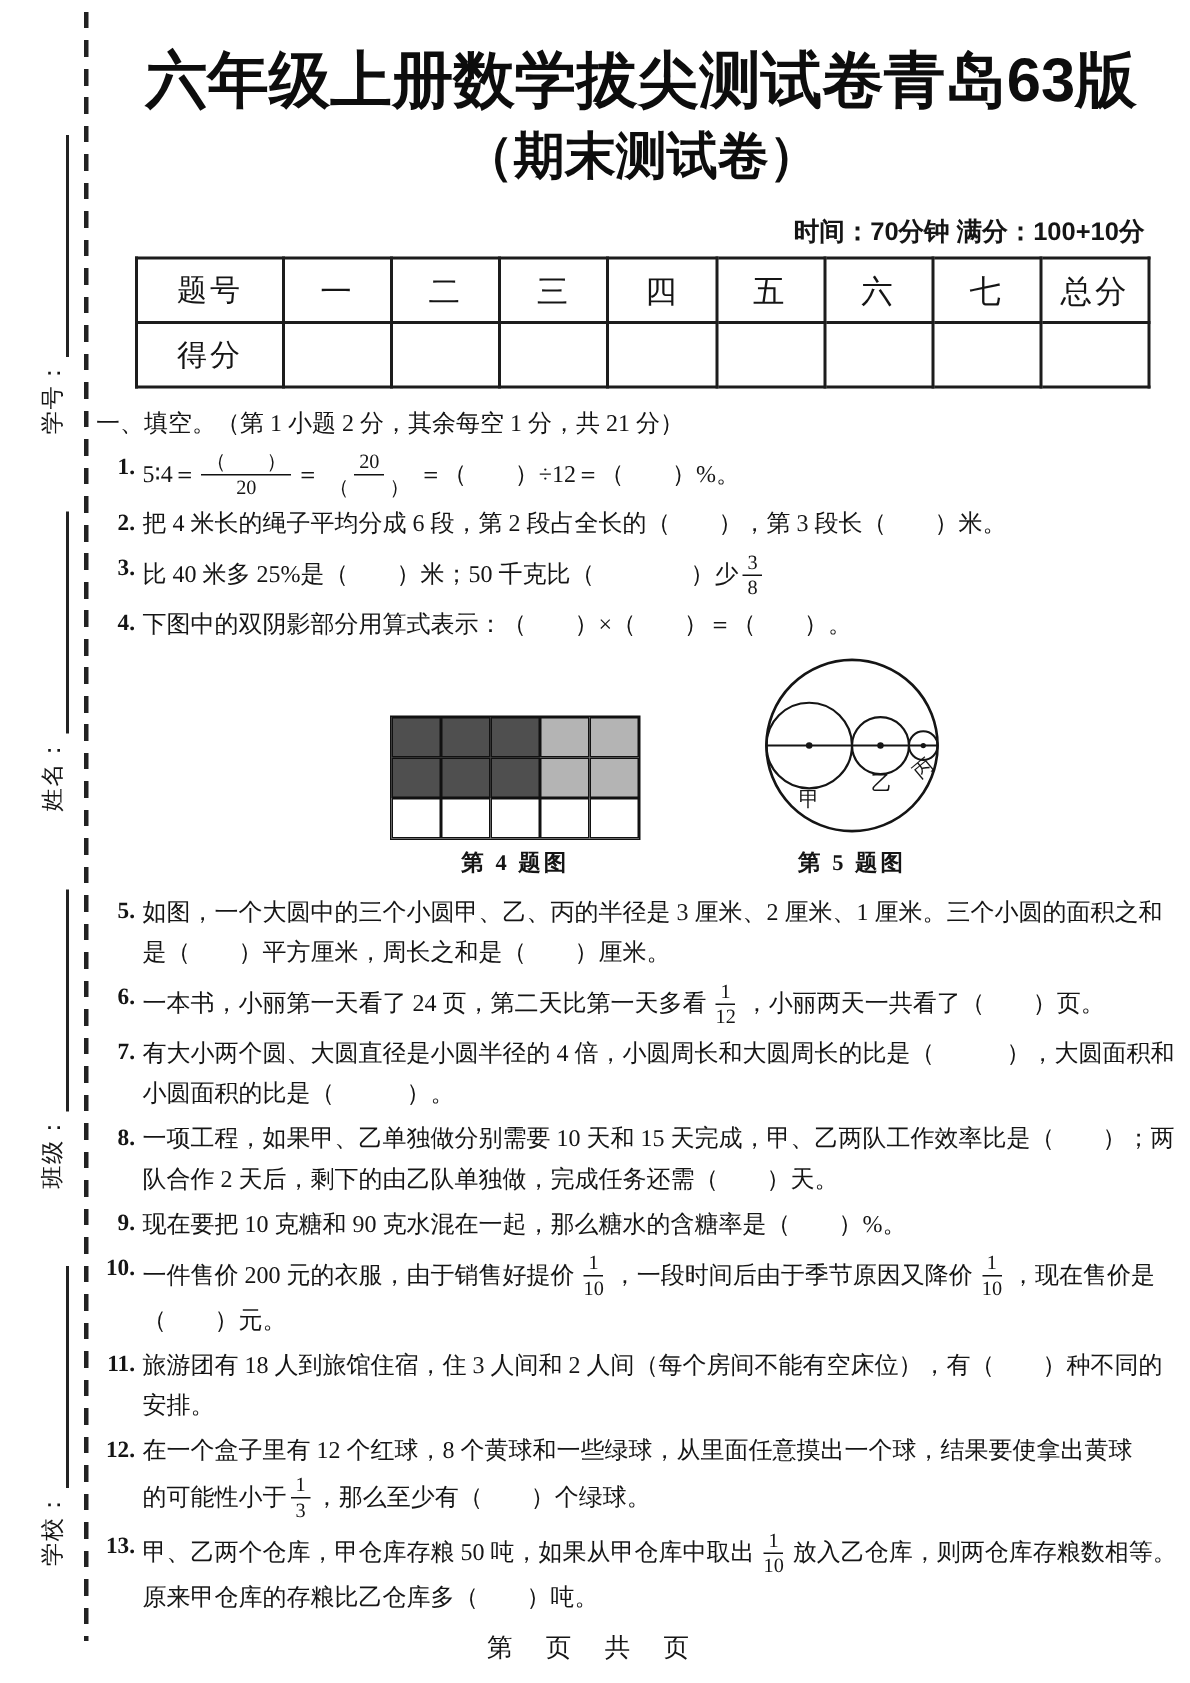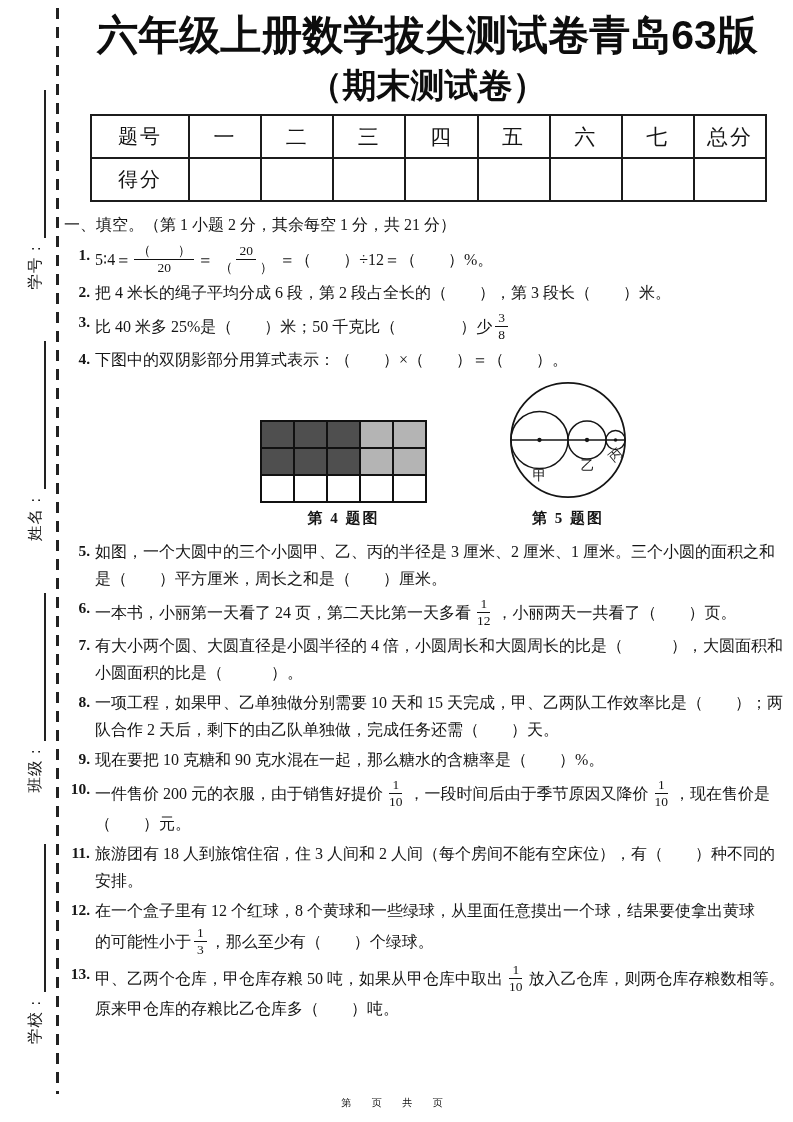--- a/index.html
+++ b/index.html
@@ -27,21 +27,21 @@
   }
   .s-field { display:inline-flex; align-items:flex-end; margin-left:52px; }
   .s-field:first-child { margin-left:34px; }
   .s-label { letter-spacing:1px; }
   .s-blank { display:inline-block; width:148px; border-bottom:2px solid #222; height:18px; margin-left:2px; }
 
   
   .main { position:absolute; left:62px; top:0; width:731px; }
 
   .page-title {
-    margin-top:8px; text-align:center;
+    margin-top:26px; text-align:center;
     font-family:"Liberation Sans","DejaVu Sans",sans-serif;
     font-weight:bold; font-size:41px; letter-spacing:0px; color:#0d0d0d;
   }
   .page-subtitle {
     text-align:center;
     font-family:"Liberation Sans","DejaVu Sans",sans-serif;
     font-weight:bold; font-size:34px; color:#0d0d0d;
   }
   .exam-info {
     margin-top:16px; text-align:right; padding-right:30px;
@@ -81,21 +81,21 @@
   .fig4-grid {
     display:grid; grid-template-columns:repeat(5,33px); grid-auto-rows:27px;
     border:1.8px solid #111;
   }
   .g-cell { border:1.7px solid #111; }
   .fig-caption { margin-top:6px; font-size:15px; font-weight:bold; letter-spacing:2px; }
 
   
   .page-footer {
     position:absolute; bottom:12px; left:0; width:100%;
-    text-align:center; font-size:10px; letter-spacing:9px;
+    text-align:center; font-size:17px; letter-spacing:9px;
   }
 </style>
 </head>
 <body>
 
 <div class="page">
 
   <div class="dashed-divider"></div>
   <div class="sidebar-rotated">
       <span class="s-field">
@@ -113,20 +113,21 @@
       <span class="s-field">
         <span class="s-label">学号：</span>
         <span class="s-blank"></span>
       </span>
     </div>
 
   <div class="main">
 
     <div class="page-title">六年级上册数学拔尖测试卷青岛63版</div>
     <div class="page-subtitle">（期末测试卷）</div>
+    <div class="exam-info">时间：70分钟  满分：100+10分</div>
 
     <table class="score-table">
       <tbody>
         <tr>
           <td class="label-cell">题号</td>
         <td>一</td>
             <td>二</td>
             <td>三</td>
             <td>四</td>
             <td>五</td>

